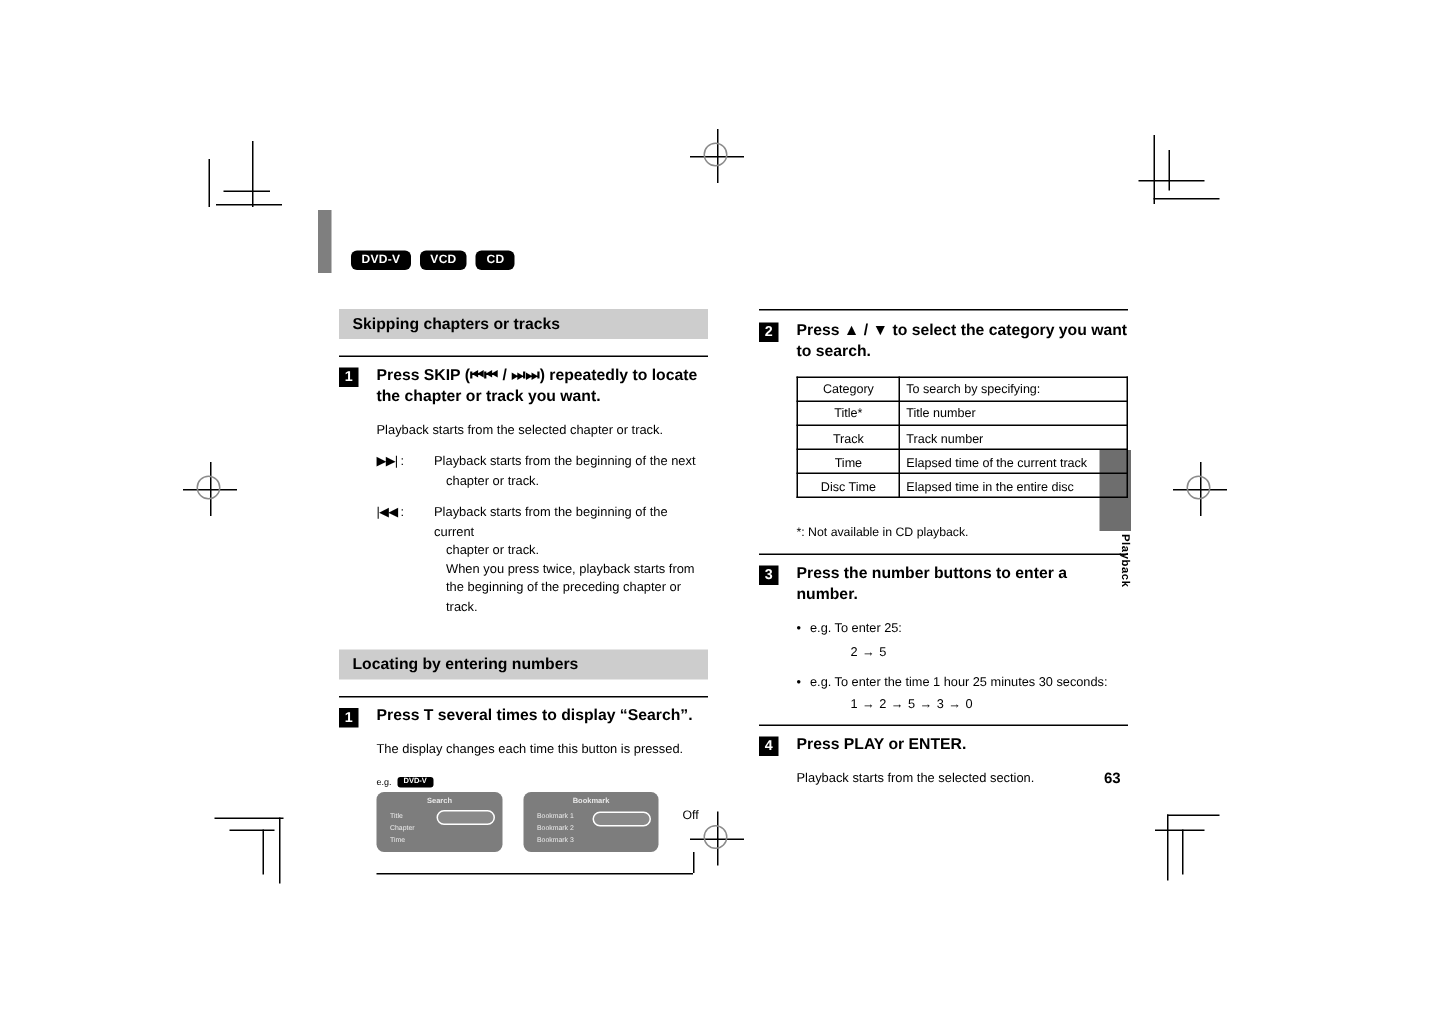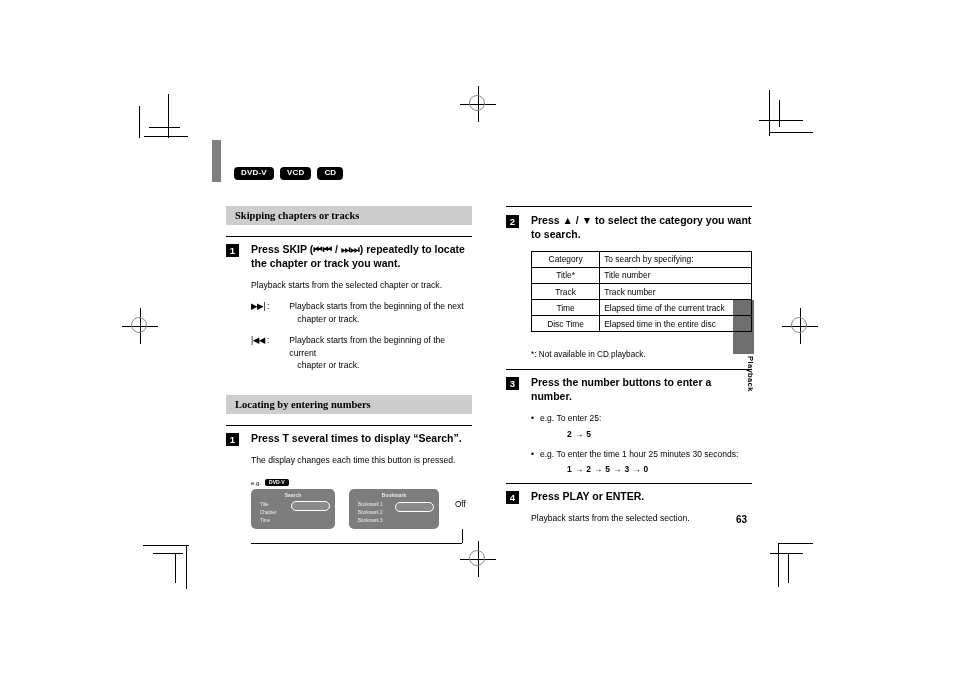--- a/index.html
+++ b/index.html
@@ -93,21 +93,20 @@
   .col-left { left: 14px; }
   .col-right { left: 294px; }
 
   
   .section-head {
     background: #cdcdcd;
     font-size: 10.5px;
     font-weight: bold;
     padding: 4px 0 4px 9px;
     margin-bottom: 11px;
-    font-family: Liberation Serif, serif;
   }
 
   
   .step {
     position: relative;
     padding-left: 25px;
     margin-bottom: 2px;
   }
   .step-rule {
     border-top: 1px solid #000;
@@ -241,21 +240,20 @@
     font-size: 8.5px;
     line-height: 1.45;
     margin-bottom: 3px;
   }
   .bullet .dot { flex: 0 0 9px; }
   .seq {
     font-size: 8.5px;
     padding-left: 36px;
     margin: 4px 0 9px 0;
     letter-spacing: 0.3px;
-    font-weight: bold;
   }
 
   
   .thumb-tab {
     position: absolute;
     left: 733px;
     top: 300px;
     width: 21px;
     height: 54px;
     background: #6e6e6e;
@@ -365,20 +363,21 @@
             <span class="indent" style="padding-left:8px;">chapter or track.</span>
           </div>
         </div>
         <div class="defrow">
           <div class="defsym">
             <span>|◀◀</span><span class="colon">:</span>
           </div>
           <div class="deftext">
             <span class="indent">Playback starts from the beginning of the current</span>
             <span class="indent" style="padding-left:8px;">chapter or track.</span>
+            <span class="indent" style="padding-left:8px;">When you press twice, playback starts from the beginning of the preceding chapter or track.</span>
           </div>
         </div>
       </div>
 
       <div style="height:14px;"></div>
 
       <div class="section-head">Locating by entering numbers</div>
 
       <div class="step-rule"></div>
       <div class="step">

